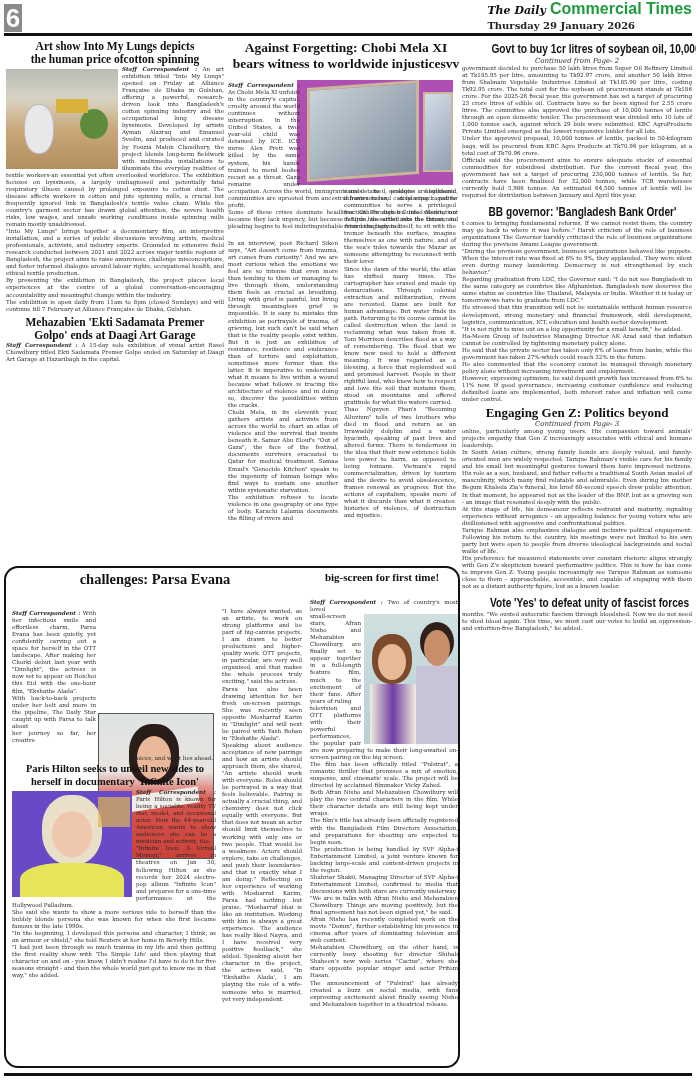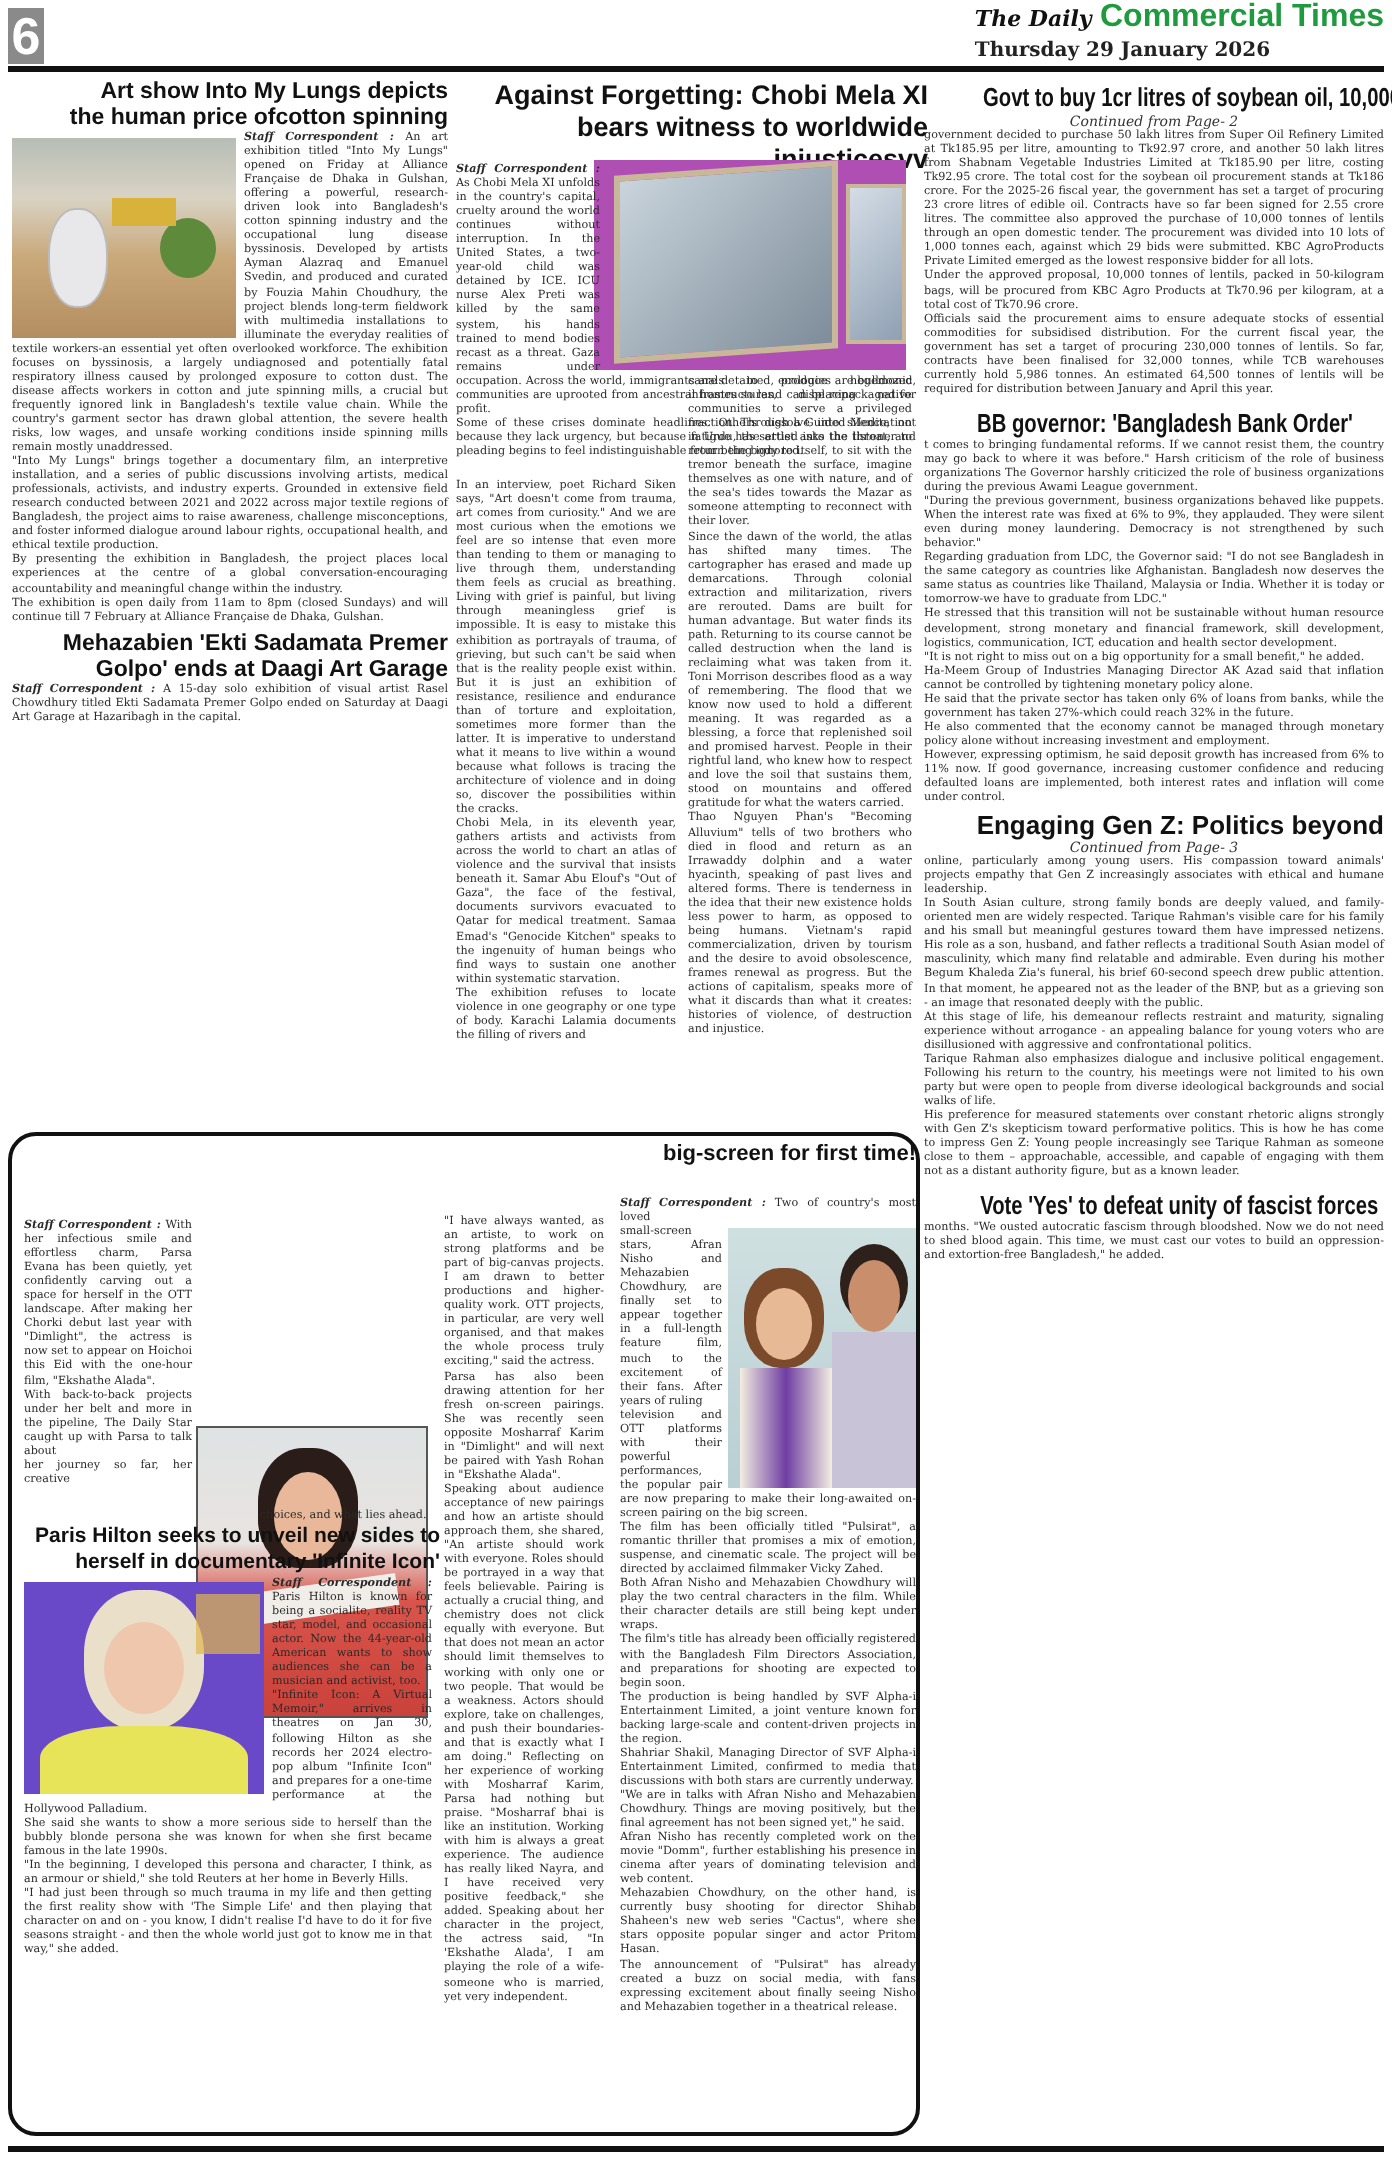--- a/index.html
+++ b/index.html
@@ -1,20 +1,20 @@
 <!DOCTYPE html>
 <html><head>
 <meta charset="utf-8">
 <style>
   * { box-sizing: border-box; margin: 0; padding: 0; }
   body { width: 696px; height: 1085px; background: #fff; overflow: hidden; font-family: "DejaVu Serif", serif; color: #222; position: relative; }
   .t { font-size: 5.6px; line-height: 7.05px; text-align: justify; color: #2a2a2a; }
   .t p { margin: 0; }
   .byline { font-weight: bold; font-style: italic; }
-  .h-serif { font-family: Liberation Sans, sans-serif; font-weight: bold; text-align: right; color: #111; }
+  .h-serif { font-family: Liberation Serif, serif; font-weight: bold; text-align: center; color: #111; }
   .h-cond { font-family: "Liberation Sans", sans-serif; font-weight: bold; text-align: center; color: #111; transform: scaleX(0.78); transform-origin: center; white-space: nowrap; }
   .cont { font-style: italic; text-align: center; font-size: 7px; color: #333; }
   .abs { position: absolute; }
   #page-num { left: 4px; top: 4px; width: 18px; height: 28px; background: #8a8a8a; color: #fff; font-family: "Liberation Sans", sans-serif; font-weight: bold; font-size: 26px; line-height: 28px; text-align: center; }
   #rule-top { left: 4px; top: 33px; width: 688px; height: 3px; background: #111; }
   #masthead { right: 4px; top: 0px; }
   #masthead .brand { font-size: 15px; font-family: "Liberation Sans", sans-serif; font-weight: bold; }
   #masthead .daily { font-family: "DejaVu Serif", serif; font-style: italic; font-size: 11px; color: #111; }
   #masthead .ct { color: #1f9a3e; font-size: 16px; }
   #masthead .date { font-family: "DejaVu Serif", serif; font-weight: bold; font-size: 10px; color: #222; margin-top: 2px; }
@@ -124,20 +124,21 @@
     <div class="h-cond" style="font-size:13px; line-height:14px; display:inline-block;">Vote 'Yes' to defeat unity of fascist forces</div>
   </div>
   <div class="t">
     <p>months. "We ousted autocratic fascism through bloodshed. Now we do not need to shed blood again. This time, we must cast our votes to build an oppression- and extortion-free Bangladesh," he added.</p>
   </div>
 </div>
 
 <div class="box" style="left:4px; top:566px; width:456px; height:502px;"></div>
 
 <div class="abs h-serif" style="left:10px; top:570px; width:290px; font-size:14.5px; line-height:18px;">
+  <div>challenges: Parsa Evana</div>
 </div>
 <div class="abs t" style="left:12px; top:610px; width:84px;">
   <p><span class="byline">Staff Correspondent :</span> <span>With her infectious smile and effortless charm, Parsa Evana has been quietly, yet confidently carving out a space for herself in the OTT landscape. After making her Chorki debut last year with "Dimlight", the actress is now set to appear on Hoichoi this Eid with the one-hour film, "Ekshathe Alada".</span></p>
   <p>With back-to-back projects under her belt and more in the pipeline, The Daily Star caught up with Parsa to talk about</p>
   <p>her journey so far, her creative</p>
 </div>
 <div class="abs photo" style="left:98px; top:608px; width:116px; height:146px; border:1px solid #555; background:linear-gradient(180deg,#dfe3e4 0%,#e8e4e0 40%,#d9544a 60%,#c9423b 100%);">
   <div style="position:absolute; left:30px; top:10px; width:50px; height:60px; border-radius:45% 45% 40% 40%; background:#2a1c18;"></div>
   <div style="position:absolute; left:38px; top:22px; width:34px; height:44px; border-radius:50%; background:#e9b89a;"></div>
   <div style="position:absolute; left:20px; top:78px; width:80px; height:16px; background:#f1eeea; transform:rotate(-8deg);"></div>

